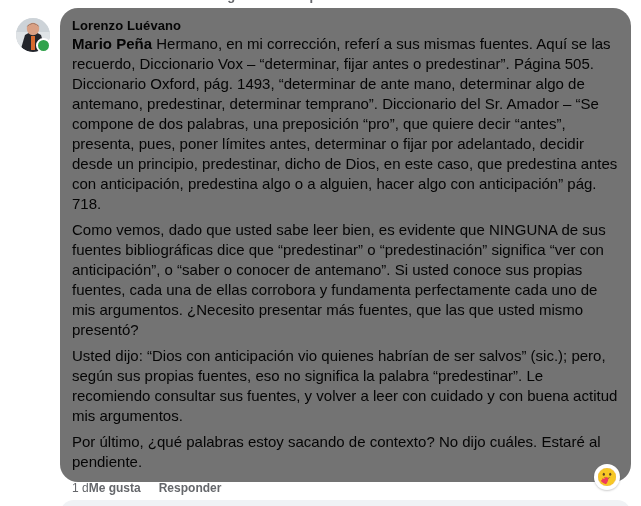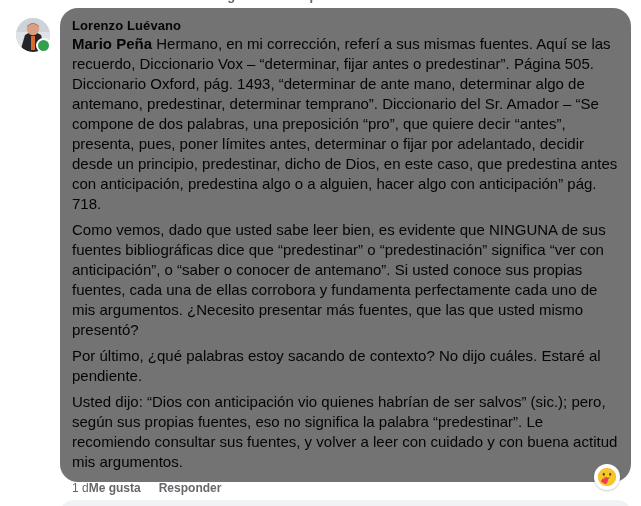--- a/index.html
+++ b/index.html
@@ -100,22 +100,22 @@
       </svg>
     </span>
     <span class="active-dot"></span>
   </div>
 
   <div class="bubble">
     <div class="author">Lorenzo Luévano</div>
     <div class="body-text">
       <p><span class="mention">Mario Peña</span> <span>Hermano, en mi corrección, referí a sus mismas fuentes. Aquí se las recuerdo, Diccionario Vox – “determinar, fijar antes o predestinar”. Página 505. Diccionario Oxford, pág. 1493, “determinar de ante mano, determinar algo de antemano, predestinar, determinar temprano”. Diccionario del Sr. Amador – “Se compone de dos palabras, una preposición “pro”, que quiere decir “antes”, presenta, pues, poner límites antes, determinar o fijar por adelantado, decidir desde un principio, predestinar, dicho de Dios, en este caso, que predestina antes con anticipación, predestina algo o a alguien, hacer algo con anticipación” pág. 718.</span></p>
       <p>Como vemos, dado que usted sabe leer bien, es evidente que NINGUNA de sus fuentes bibliográficas dice que “predestinar” o “predestinación” significa “ver con anticipación”, o “saber o conocer de antemano”. Si usted conoce sus propias fuentes, cada una de ellas corrobora y fundamenta perfectamente cada uno de mis argumentos. ¿Necesito presentar más fuentes, que las que usted mismo presentó?</p>
+      <p>Usted dijo: “Dios con anticipación vio quienes habrían de ser salvos” (sic.); pero, según sus propias fuentes, eso no significa la palabra “predestinar”. Le recomiendo consultar sus fuentes, y volver a leer con cuidado y con buena actitud mis argumentos.</p>
       <p>Por último, ¿qué palabras estoy sacando de contexto? No dijo cuáles. Estaré al pendiente.</p>
-      <p>Usted dijo: “Dios con anticipación vio quienes habrían de ser salvos” (sic.); pero, según sus propias fuentes, eso no significa la palabra “predestinar”. Le recomiendo consultar sus fuentes, y volver a leer con cuidado y con buena actitud mis argumentos.</p>
     </div>
   </div>
 
   <div class="reaction-badge">
     <svg width="18" height="18" viewBox="0 0 18 18">
       <circle cx="9" cy="9" r="9" fill="#F7C825"></circle>
       <circle cx="9" cy="9" r="9" fill="none" stroke="#E8A33D" stroke-width="0.6" opacity="0.6"></circle>
       <ellipse cx="5.8" cy="6.2" rx="1.1" ry="1.5" fill="#5f4423"></ellipse>
       <ellipse cx="12.2" cy="6.2" rx="1.1" ry="1.5" fill="#5f4423"></ellipse>
       <path d="M5.5 9.2 Q9 12.4 12.5 9.2 Q9 10.8 5.5 9.2 Z" fill="#5f4423"></path>

